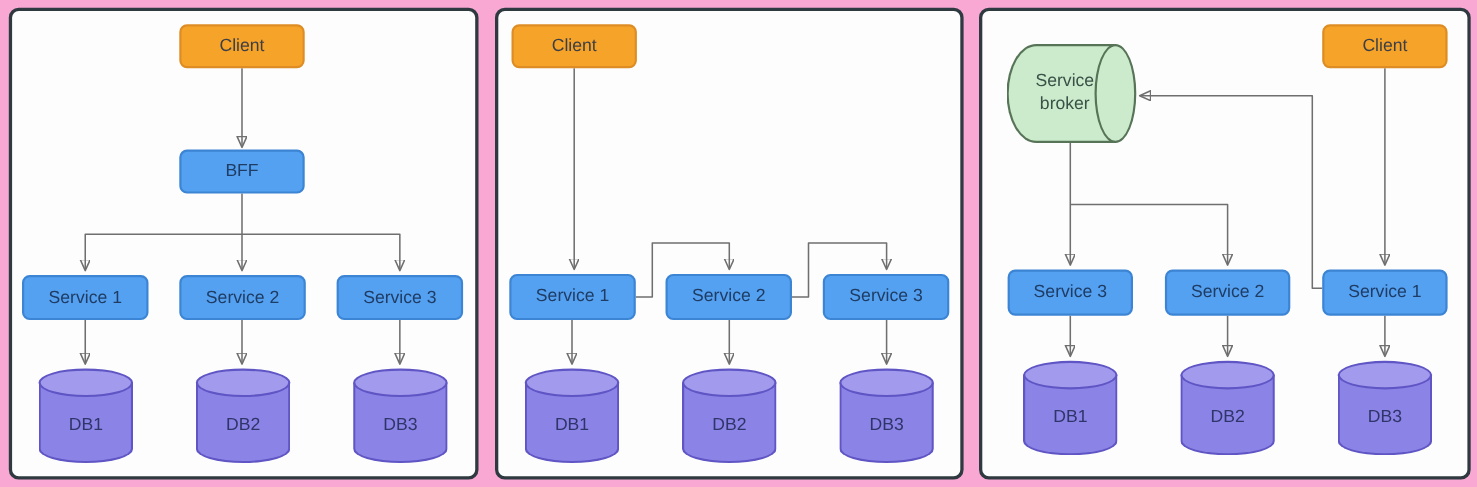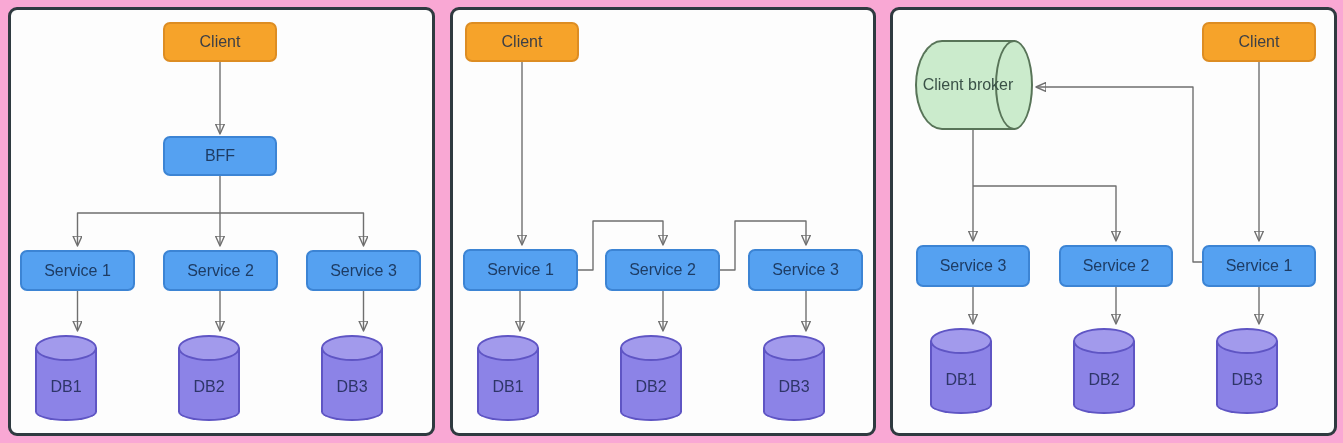--- a/index.html
+++ b/index.html
@@ -21,21 +21,21 @@
 
   .box {
     position:absolute; box-sizing:border-box;
     display:flex; align-items:center; justify-content:center;
     border-radius:7px; font-size:16px; z-index:4;
   }
   .client  { background:var(--client-fill);  border:2px solid var(--client-border);  color:var(--client-text); }
   .service { background:var(--service-fill); border:2px solid var(--service-border); color:var(--node-text); }
 
   
-  .db { position:absolute; width:62px; height:86px; z-index:4; }
+  .db { position:absolute; width:86px; height:86px; z-index:4; }
   .db .lid {
     position:absolute; left:0; top:0; width:100%; height:26px; box-sizing:border-box;
     background:var(--db-lid-fill); border:2px solid var(--db-border); border-radius:50%; z-index:2;
   }
   .db .body {
     position:absolute; left:0; top:13px; width:100%; bottom:0; box-sizing:border-box;
     background:var(--db-fill); border:2px solid var(--db-border); border-top:none;
     border-radius:0 0 43px 43px / 0 0 13px 13px; z-index:1;
   }
   .db .label {
@@ -157,21 +157,21 @@
       <path d="M80 120 V230" marker-end="url(#ah-p3)"></path>
       <path d="M80 176 H223 V230" marker-end="url(#ah-p3)"></path>
       <path d="M80 277 V313" marker-end="url(#ah-p3)"></path>
       <path d="M223 277 V313" marker-end="url(#ah-p3)"></path>
       <path d="M366 277 V313" marker-end="url(#ah-p3)"></path>
     </svg>
 
     <div class="broker">
       <div class="hbody"></div>
       <div class="hlid"></div>
-      <div class="label">Client broker</div>
+      <div class="label">Service broker</div>
     </div>
 
     <div class="box client" style="left:309px; top:12px; width:114px; height:40px;">Client</div>
 
     <div class="box service" style="left:23px; top:235px; width:114px; height:42px;">Service 3</div>
     <div class="box service" style="left:166px; top:235px; width:114px; height:42px;">Service 2</div>
     <div class="box service" style="left:309px; top:235px; width:114px; height:42px;">Service 1</div>
 
     <div class="db" style="left:37px; top:318px;">
       <div class="lid"></div>

